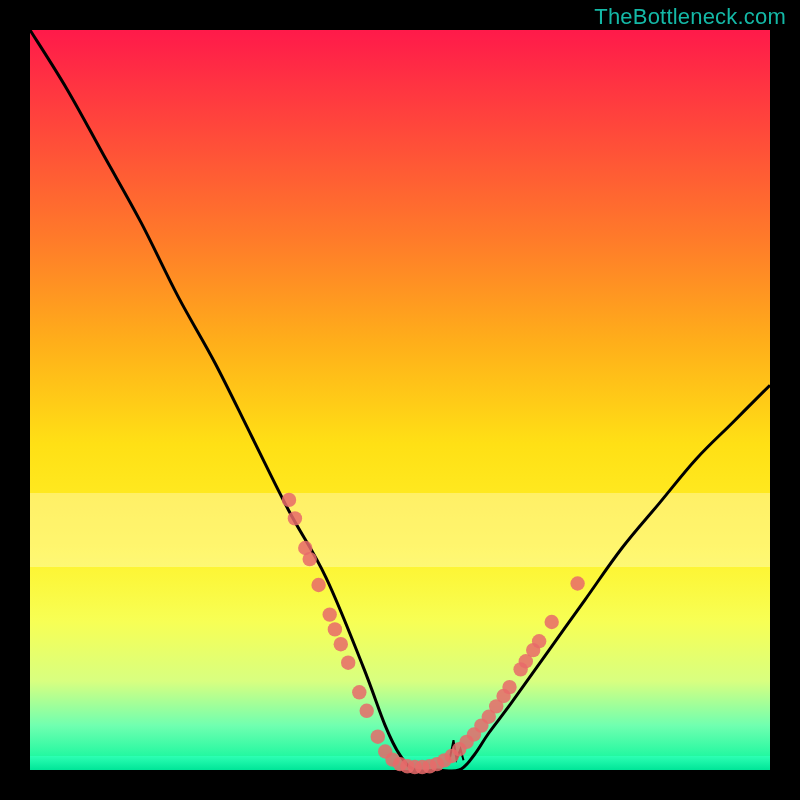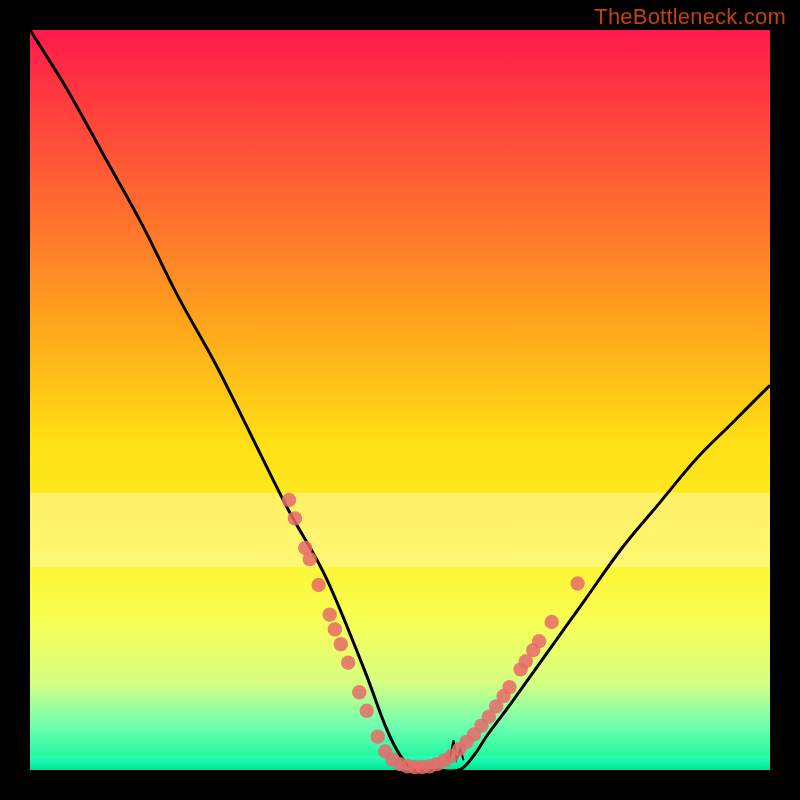--- a/index.html
+++ b/index.html
@@ -54,21 +54,21 @@
     left: 0;
     top: 0;
     width: 740px;
     height: 740px;
     overflow: visible;
   }
   .watermark {
     position: absolute;
     top: 4px;
     right: 14px;
-    color: #c2410c;
+    color: #14b8a6;
     font-size: 22px;
     letter-spacing: 0.2px;
     font-weight: 500;
   }
 </style>
 </head>
 <body>
 
 <div class="frame">
 

